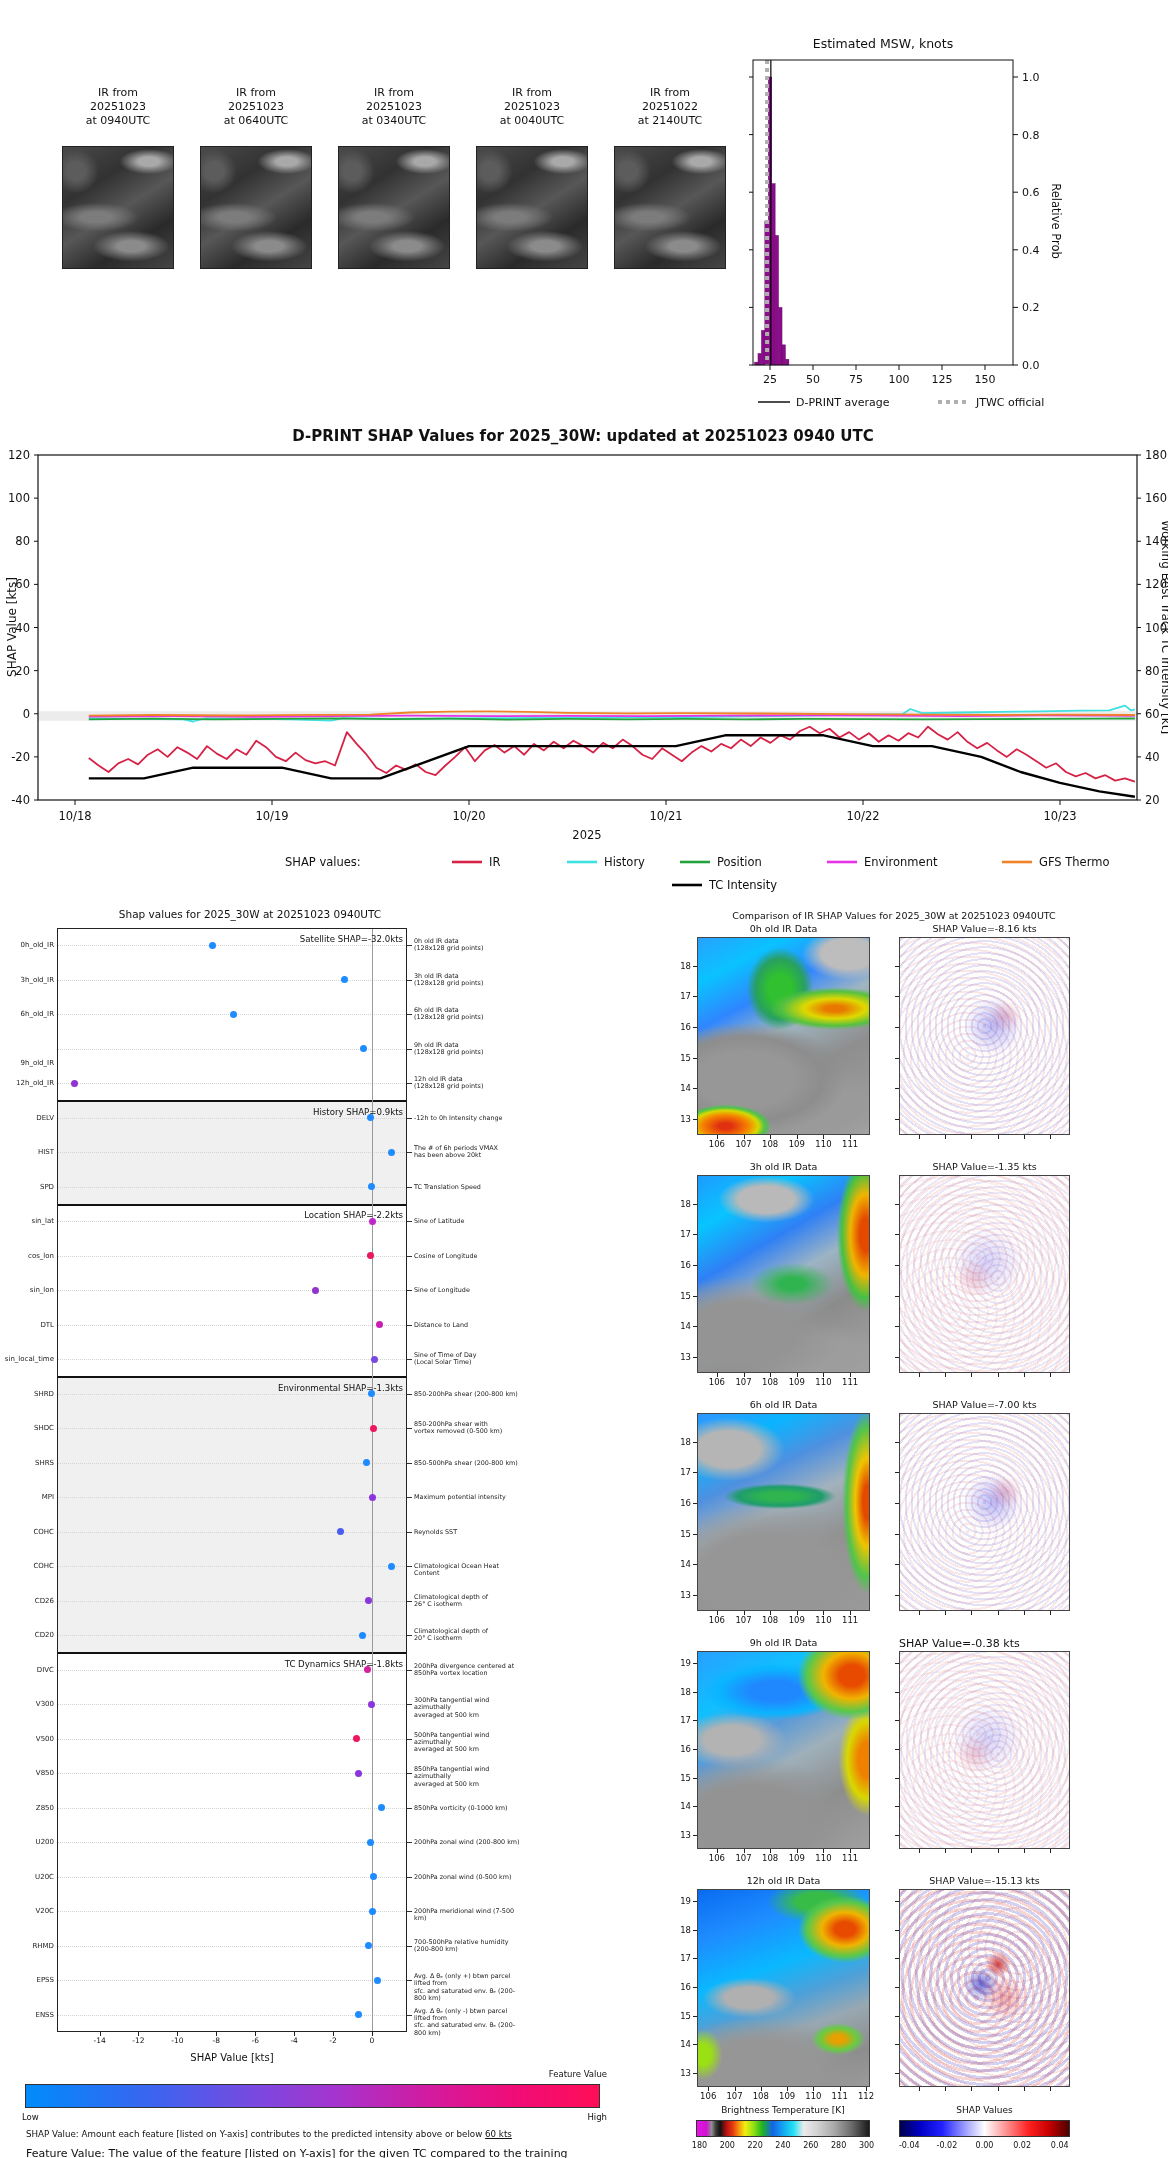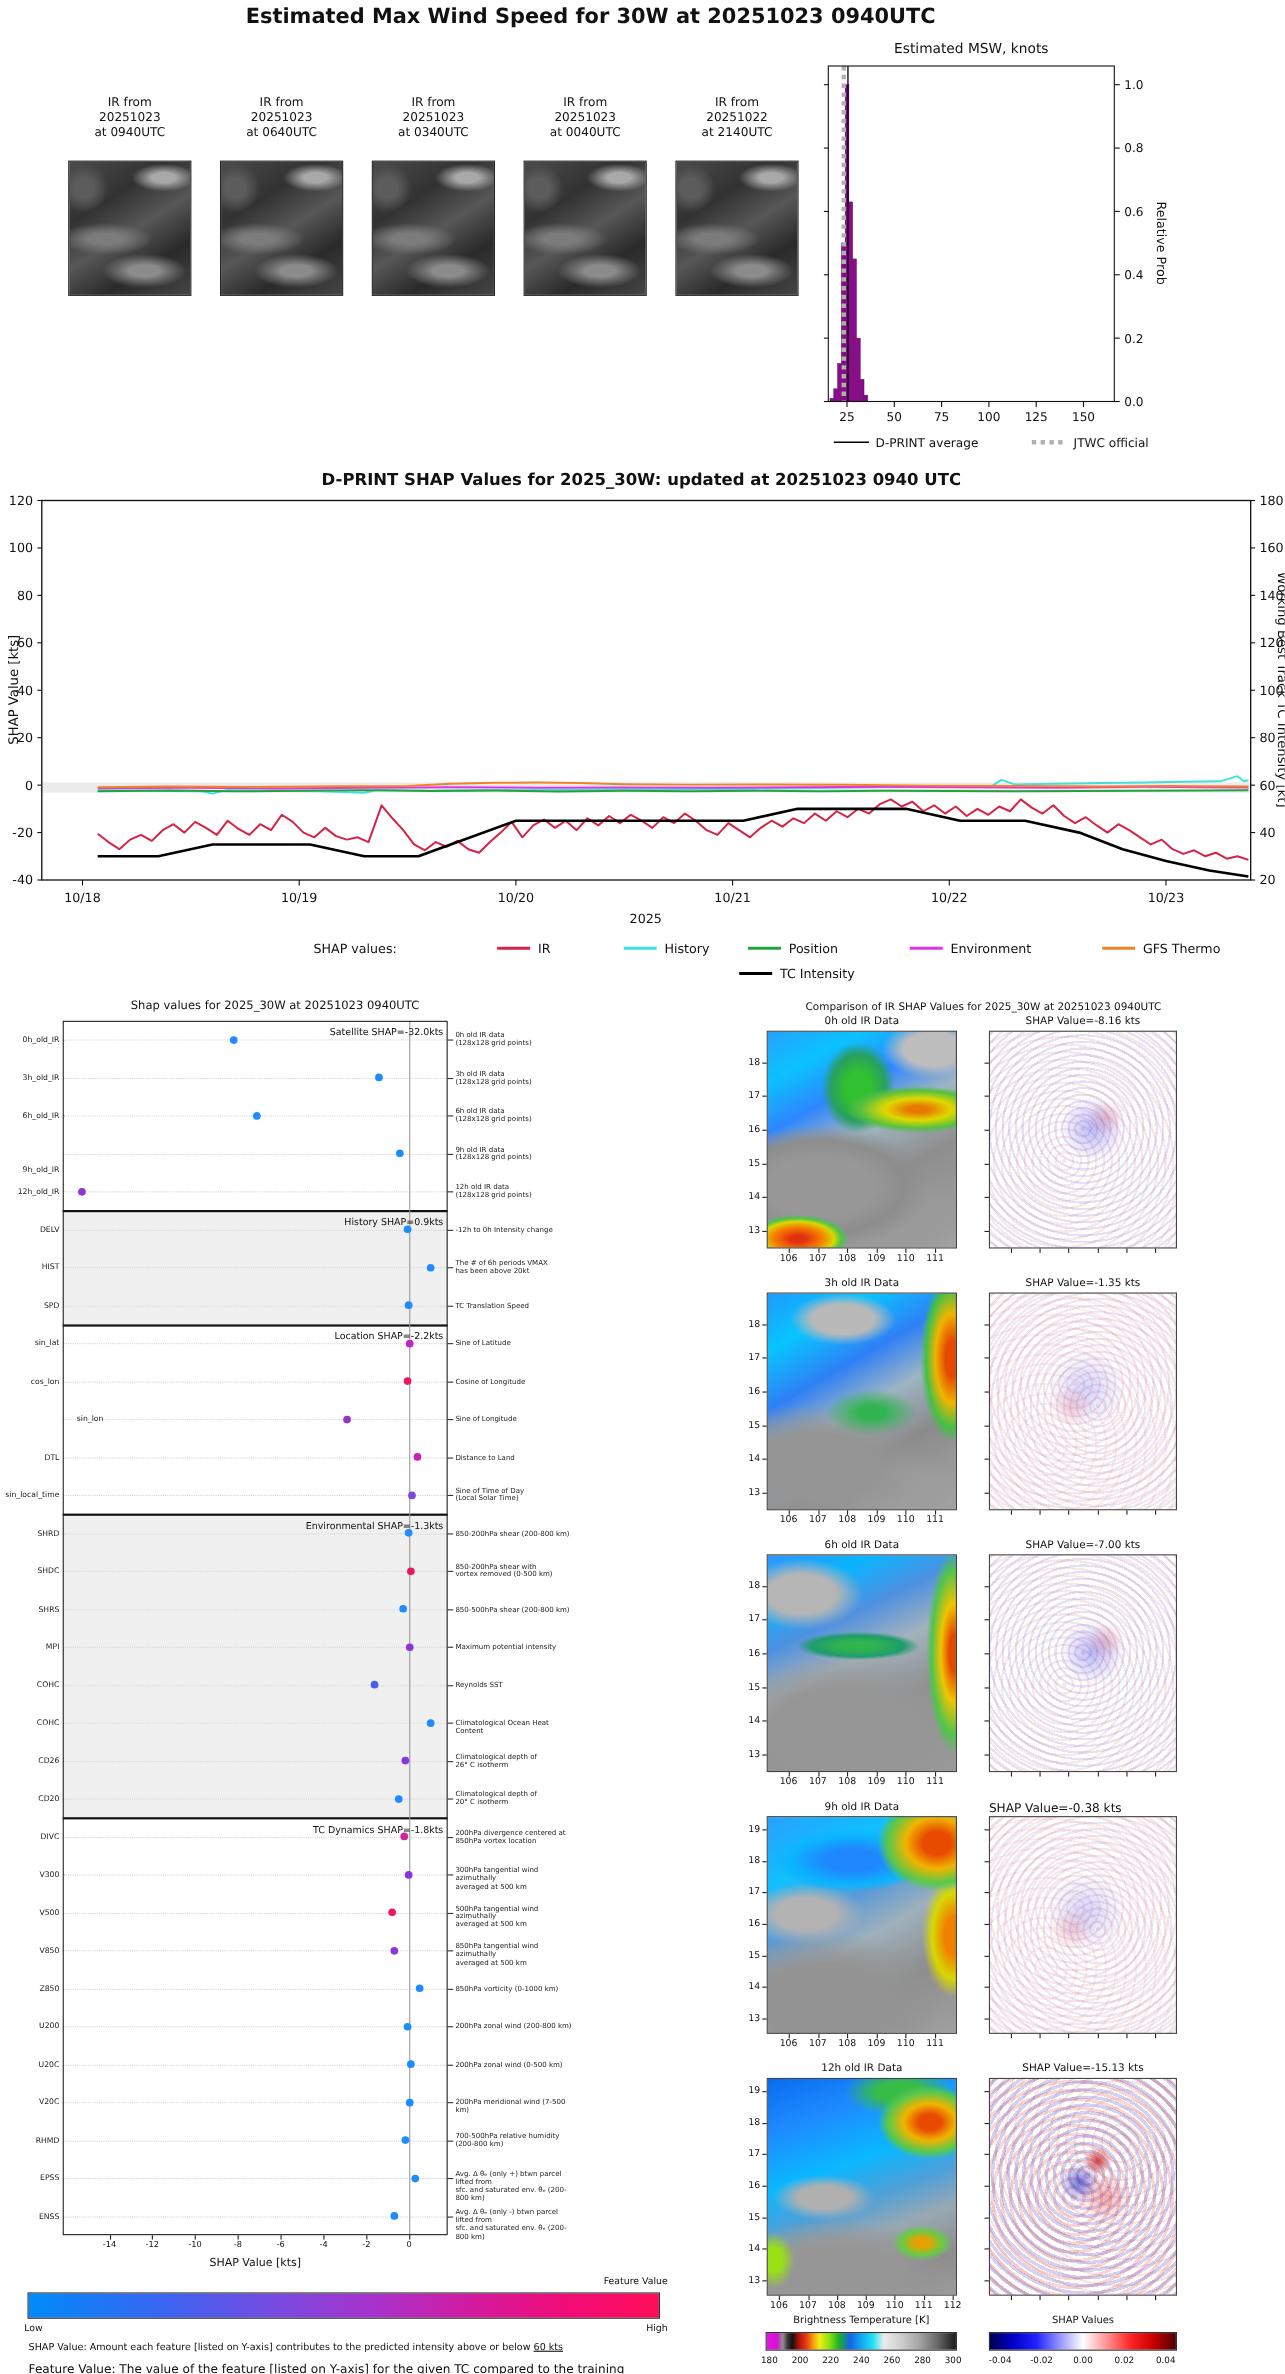--- a/index.html
+++ b/index.html
@@ -87,21 +87,20 @@
   .dplabel{position:absolute;font-size:7px;color:#222;text-align:right;width:54px;line-height:8px;}
   .dpdesc{position:absolute;font-size:6.4px;color:#222;line-height:7.4px;width:110px;}
   .dpdot{position:absolute;width:7px;height:7px;border-radius:50%;}
   .dphead{position:absolute;font-size:8.6px;color:#111;text-align:right;}
   .small{font-size:8.5px;color:#111;}
 </style>
 </head>
 <body>
 
 <div id="fig">
-  <div class="abs ctr" style="left:137px;top:4px;width:800px;font-size:19px;font-weight:bold;">Estimated Max Wind Speed for 30W at 20251023 0940UTC</div>
 
   <div id="thumbs" class="abs" style="left:0;top:0;width:760px;height:280px;">
       <div class="gsat-label" style="position: absolute; left: 48px; top: 86px;">
         <div>IR from</div>
         <div>20251023</div>
         <div>at 0940UTC</div>
       </div>
       <div class="gsat" style="position: absolute; left: 62px; top: 146px;"></div>
       <div class="gsat-label" style="position: absolute; left: 186px; top: 86px;">
         <div>IR from</div>
@@ -325,21 +324,21 @@
       <div class="dpdesc" style="position: absolute; left: 414px; top: 313px;">
         <div>Sine of Latitude</div>
       </div>
       <div class="gridrow" style="position: absolute; left: 57px; top: 350.5px; width: 350px;"></div>
       <div class="dplabel" style="position: absolute; left: 0px; top: 346.5px;">cos_lon</div>
       <div style="position: absolute; left: 407px; top: 350.5px; width: 5px; height: 1px; background: rgb(51, 51, 51);"></div>
       <div class="dpdesc" style="position: absolute; left: 414px; top: 347.5px;">
         <div>Cosine of Longitude</div>
       </div>
       <div class="gridrow" style="position: absolute; left: 57px; top: 385px; width: 350px;"></div>
-      <div class="dplabel" style="position: absolute; left: 0px; top: 381px; padding-left: 40px;">sin_lon</div>
+      <div class="dplabel" style="position: absolute; left: 0px; top: 381px;">sin_lon</div>
       <div style="position: absolute; left: 407px; top: 385px; width: 5px; height: 1px; background: rgb(51, 51, 51);"></div>
       <div class="dpdesc" style="position: absolute; left: 414px; top: 382px;">
         <div>Sine of Longitude</div>
       </div>
       <div class="gridrow" style="position: absolute; left: 57px; top: 419.5px; width: 350px;"></div>
       <div class="dplabel" style="position: absolute; left: 0px; top: 415.5px;">DTL</div>
       <div style="position: absolute; left: 407px; top: 419.5px; width: 5px; height: 1px; background: rgb(51, 51, 51);"></div>
       <div class="dpdesc" style="position: absolute; left: 414px; top: 416.5px;">
         <div>Distance to Land</div>
       </div>

